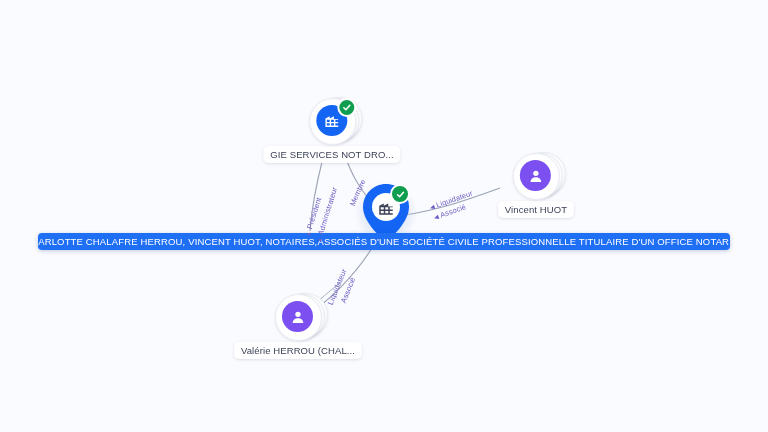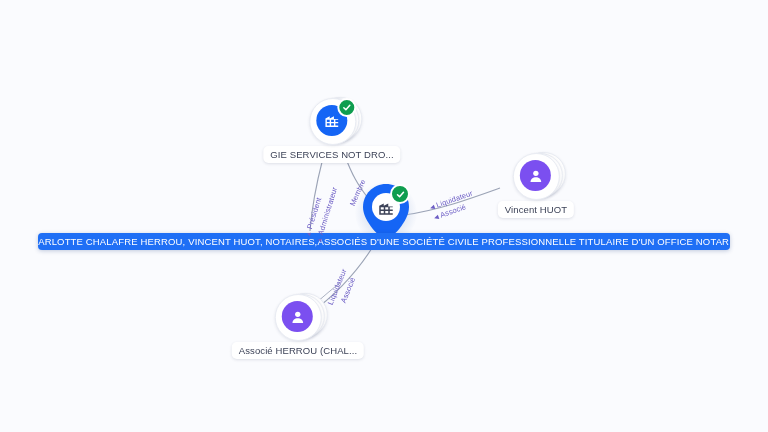--- a/index.html
+++ b/index.html
@@ -215,21 +215,21 @@
       <div class="sheet s3"></div>
       <div class="sheet s2"></div>
       <div class="sheet s1"></div>
       <div class="avatar person">
         <svg width="16" height="16" viewBox="0 0 24 24" fill="#ffffff">
           <circle cx="12" cy="8" r="4"></circle>
           <path d="M4 21c0-4.4 3.6-7 8-7s8 2.6 8 7z"></path>
         </svg>
       </div>
     </div>
-    <div class="node-label">Associé HERROU (CHAL...</div>
+    <div class="node-label">Valérie HERROU (CHAL...</div>
   </div>
 
   <div class="pin-node" style="left:386px; top:213px;">
     <div class="pin-halo"></div>
     <div class="pin-wrap">
       <svg width="52" height="62" viewBox="0 0 52 62">
         <path d="M26 2 C13.3 2 3 12.3 3 25 c0 15 18 31 23 35 5-4 23-20 23-35 C49 12.3 38.7 2 26 2 z" fill="#1565f5"></path>
         <circle cx="26" cy="25" r="14" fill="#ffffff"></circle>
       </svg>
       <div style="position:absolute; left:17px; top:17px;">

